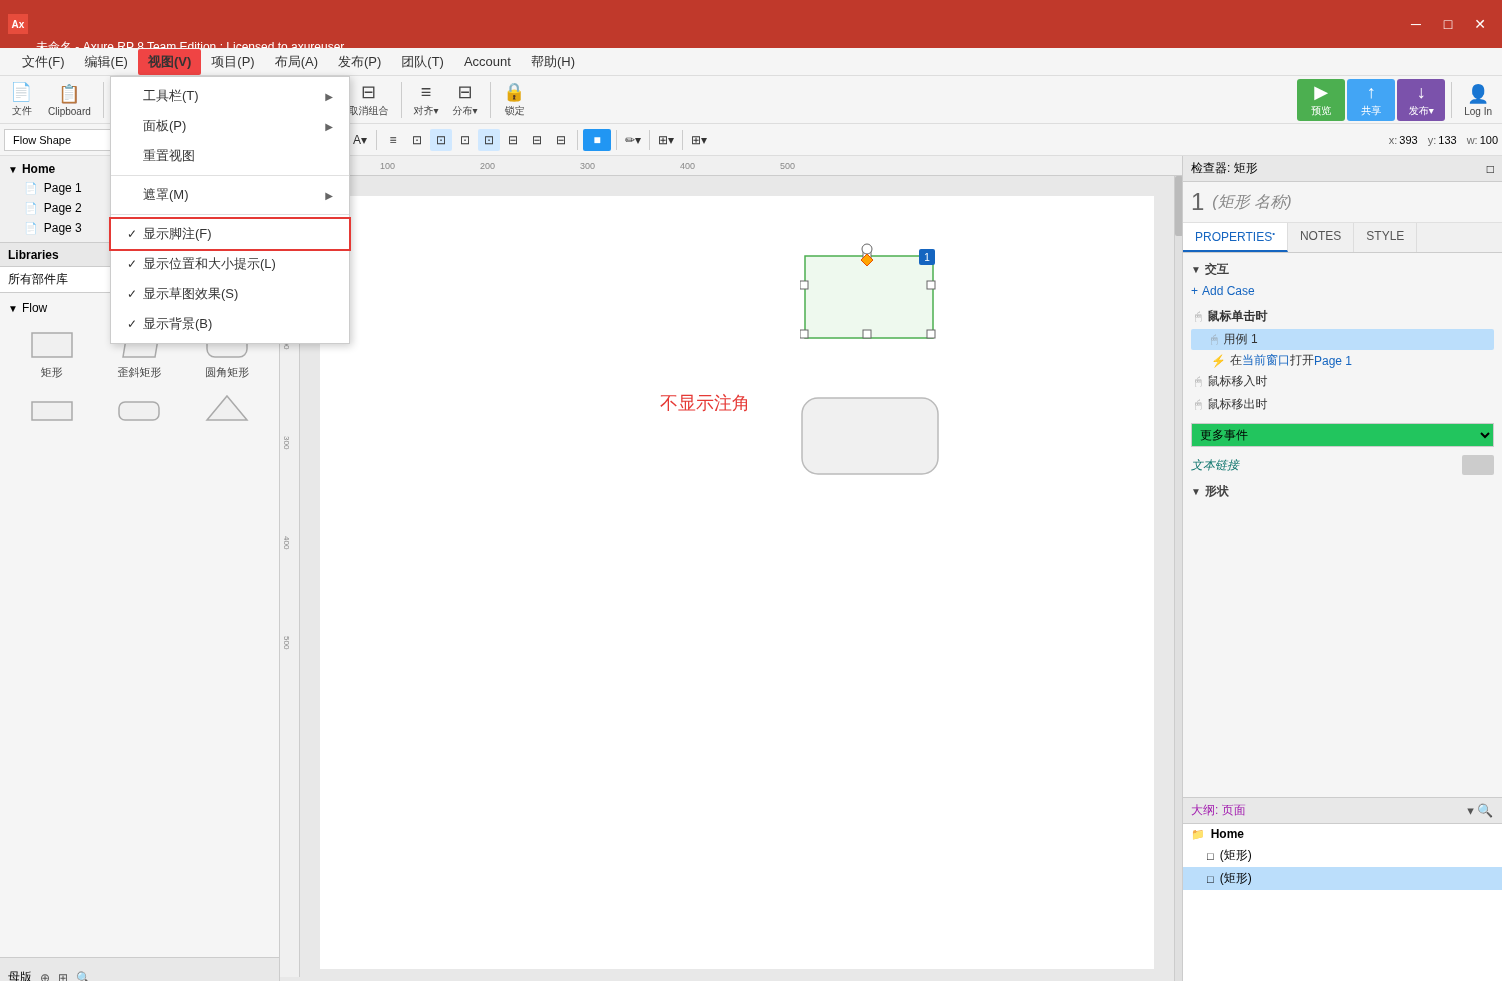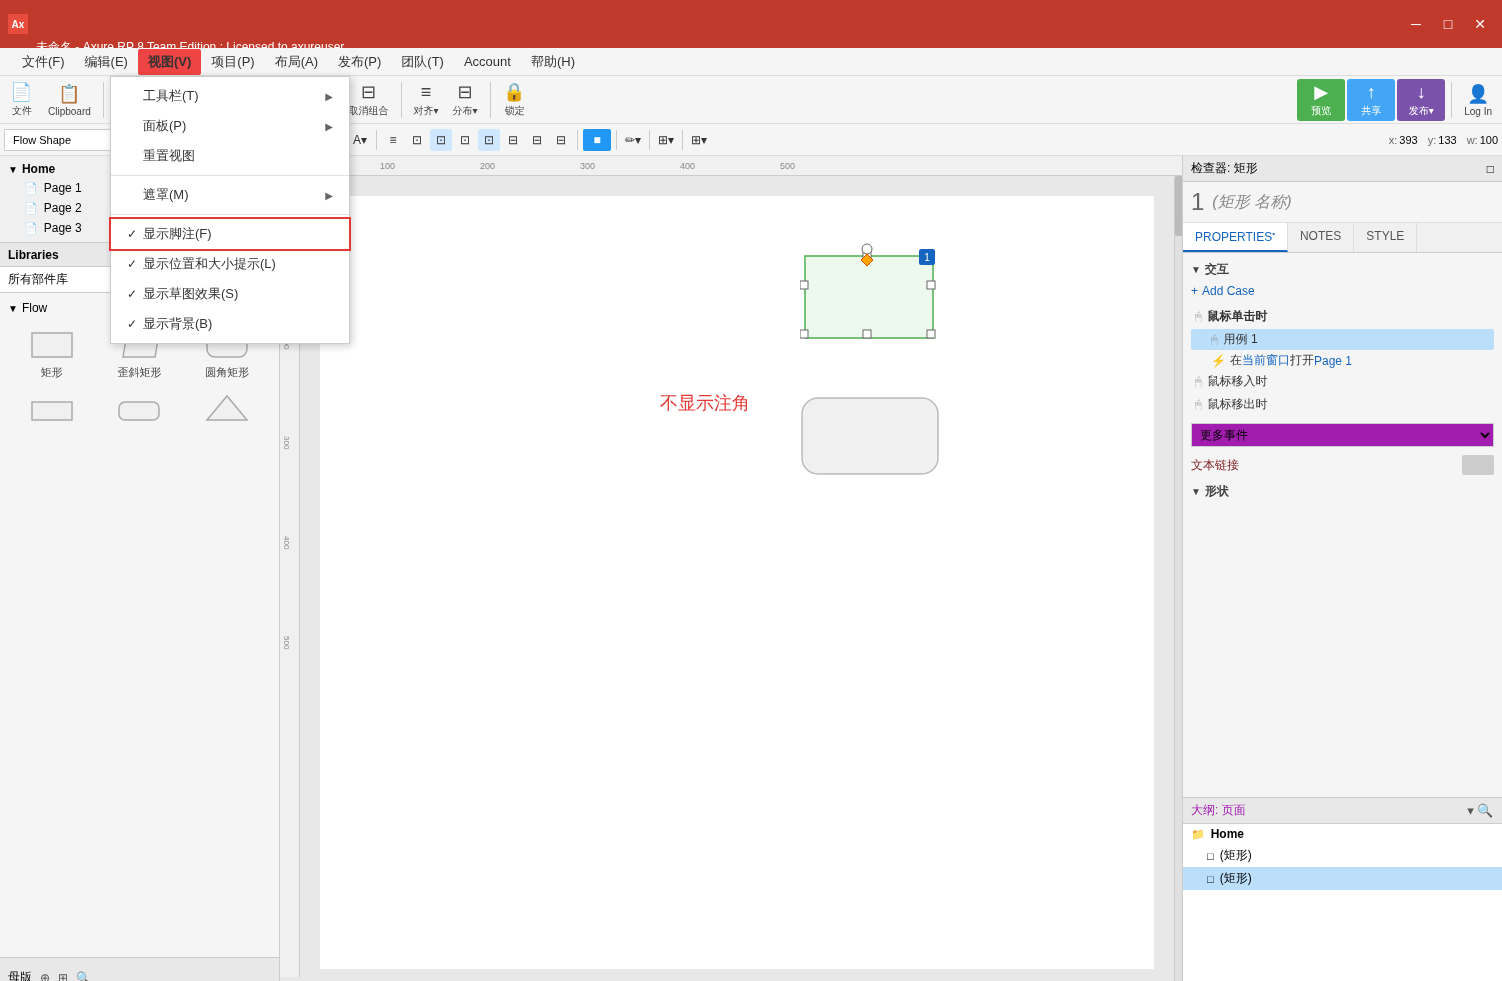--- a/index.html
+++ b/index.html
@@ -408,33 +408,33 @@
       display: flex;
       align-items: center;
     }
     .sub-interaction .green-arrow { color: #388e3c; margin-right: 4px; }
     .link-text { color: #1565c0; }
 
     .prop-select {
       width: 100%;
       height: 24px;
       border: 1px solid #ccc;
-      background: #a21caf;
+      background: #22c55e;
       font-size: 12px;
       margin-bottom: 8px;
       padding: 0 4px;
     }
 
     .text-link-row {
       display: flex;
       align-items: center;
       justify-content: space-between;
       margin-bottom: 8px;
     }
-    .text-link-label { font-size: 12px; color: #7f1d1d; }
+    .text-link-label { font-size: 12px; color: #0f766e; font-style: italic; }
     .text-link-btn {
       width: 32px; height: 20px;
       background: #ccc;
       border-radius: 2px;
       cursor: pointer;
     }
 
     
     #outline-panel {
       height: 200px;

